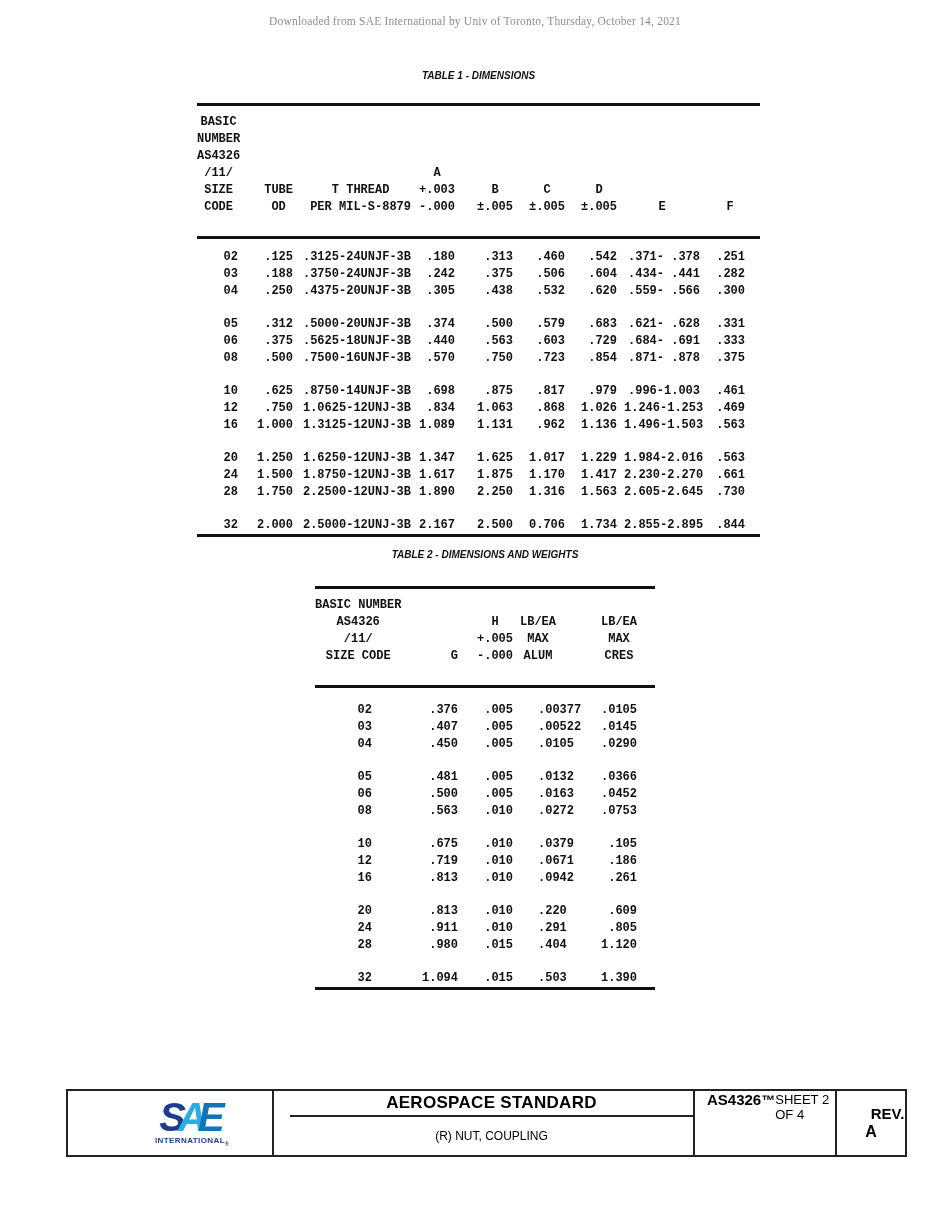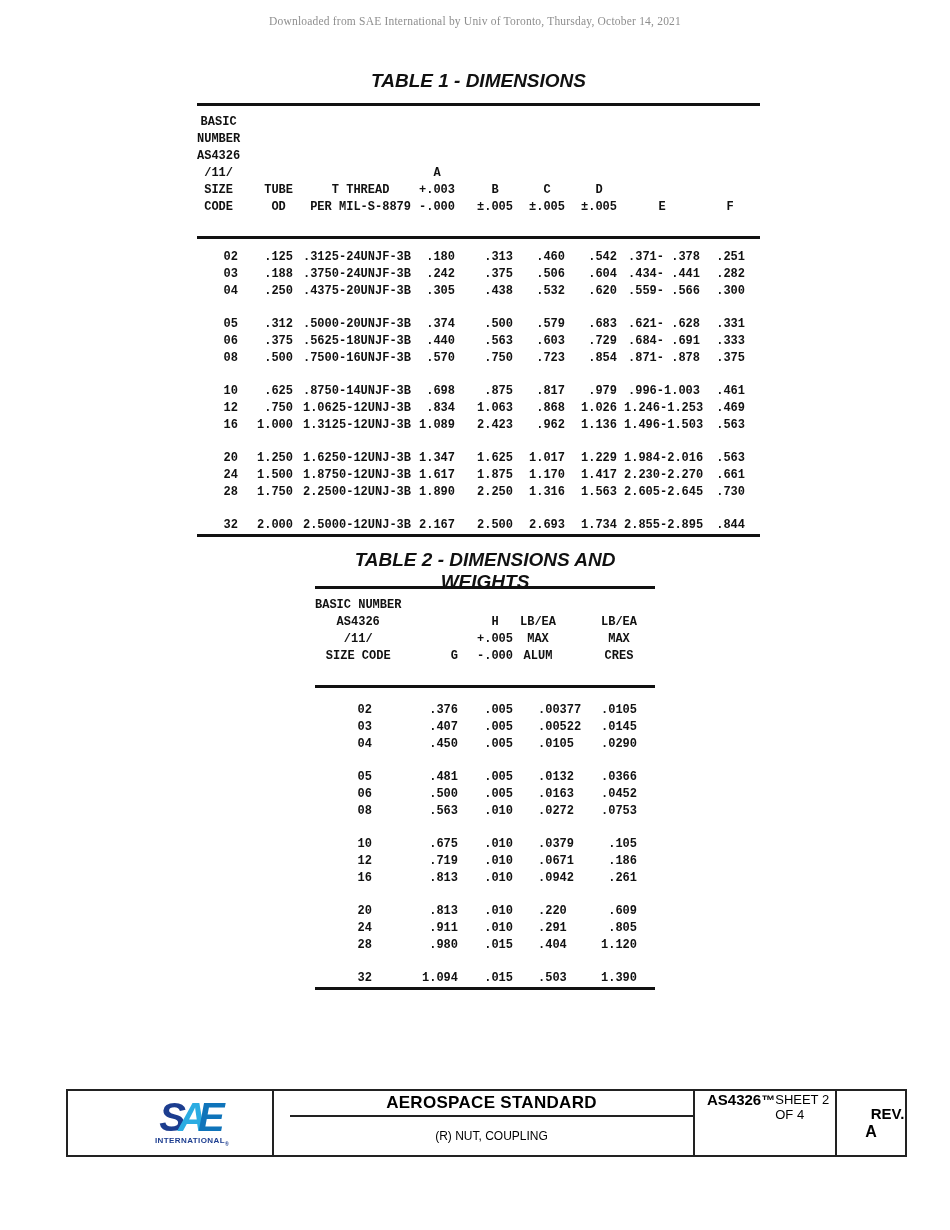--- a/index.html
+++ b/index.html
@@ -10,21 +10,21 @@
   
   .watermark{
     position:absolute;top:15px;left:0;width:950px;text-align:center;
     font-family:"Liberation Serif",serif;font-size:11.5px;color:#8e8e8e;
     letter-spacing:.2px;
   }
   
   .tbl-title{
     position:absolute;text-align:center;
     font-family:"Liberation Sans",sans-serif;font-weight:bold;font-style:italic;
-    font-size:19px;color:#111;
+    font-size:10px;color:#111;
   }
   #t1-title{top:70px;left:197px;width:563px;}
   #t2-title{top:549px;left:315px;width:340px;}
   
   table.mono{
     position:absolute;border-collapse:collapse;table-layout:fixed;
     font-family:"Liberation Mono","DejaVu Sans Mono",monospace;
     font-weight:bold;font-size:12px;color:#111;
   }
   #table1{left:197px;top:103px;width:563px;border-top:3px solid #111;border-bottom:3px solid #111;}
@@ -212,21 +212,21 @@
           <td>.868</td>
           <td>1.026</td>
           <td>1.246-1.253</td>
           <td>.469</td>
         </tr>
         <tr>
           <td>16</td>
           <td>1.000</td>
           <td>1.3125-12UNJ-3B</td>
           <td>1.089</td>
-          <td>2.423</td>
+          <td>1.131</td>
           <td>.962</td>
           <td>1.136</td>
           <td>1.496-1.503</td>
           <td>.563</td>
         </tr>
         <tr class="sp">
           <td colspan="9"></td>
         </tr>
         <tr>
           <td>20</td>
@@ -263,21 +263,21 @@
         </tr>
         <tr class="sp">
           <td colspan="9"></td>
         </tr>
         <tr>
           <td>32</td>
           <td>2.000</td>
           <td>2.5000-12UNJ-3B</td>
           <td>2.167</td>
           <td>2.500</td>
-          <td>2.693</td>
+          <td>0.706</td>
           <td>1.734</td>
           <td>2.855-2.895</td>
           <td>.844</td>
         </tr>
       </tbody>
     </table>
 
   <div class="tbl-title" id="t2-title">TABLE 2 - DIMENSIONS AND WEIGHTS</div>
   <table class="mono" id="table2">
       <colgroup>

